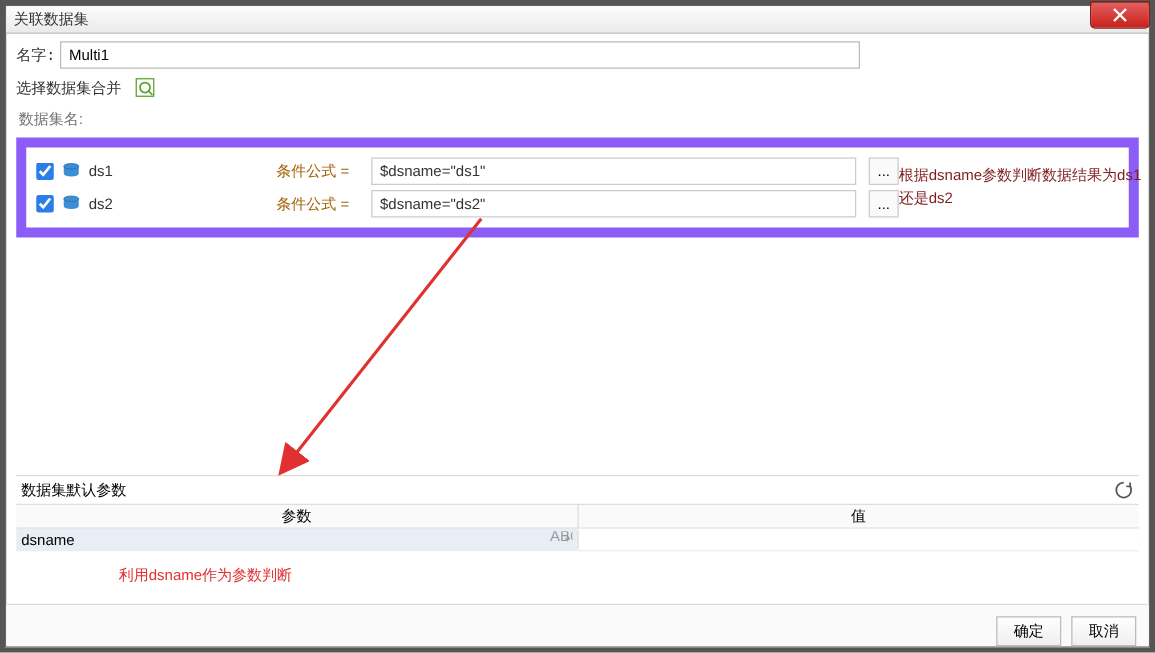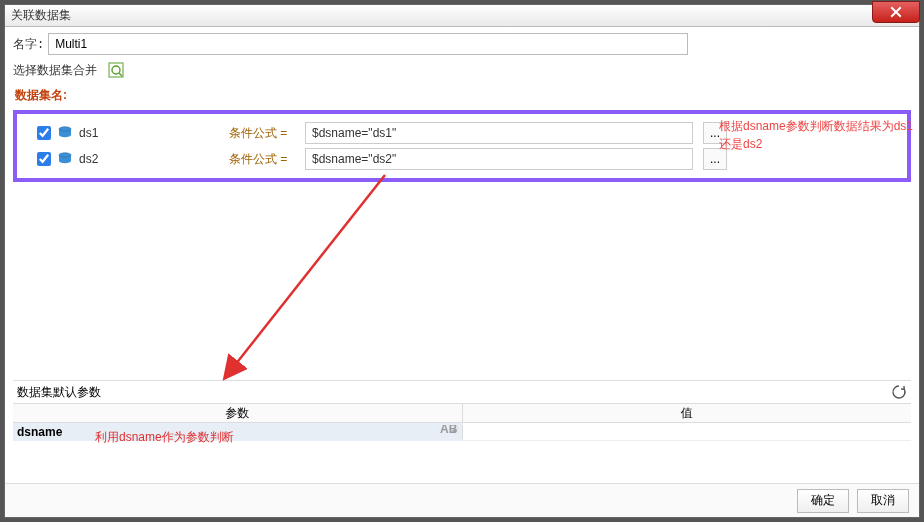--- a/index.html
+++ b/index.html
@@ -9,48 +9,48 @@
   .titlebar .title { color: #333; }
   .closebtn { position: absolute; right: -1px; top: -4px; width: 48px; height: 22px; background: linear-gradient(#e46060,#c8201a); border: 1px solid #8a1a15; border-radius: 0 0 4px 4px; display:flex; align-items:center; justify-content:center; color:#fff; font-weight:bold; font-size:11px; cursor:pointer;}
   .closebtn svg { width:12px; height:12px; }
   .body { flex: 1; padding: 6px 8px 0 8px; display: flex; flex-direction: column; }
   .row { display: flex; align-items: center; margin-bottom: 6px; }
   .label { color: #333; margin-right: 4px; white-space:nowrap;font-family:Liberation Mono, monospace;}
   .textinput { flex:1; max-width:640px; height: 22px; border: 1px solid #bbb; padding: 2px 6px; background:#fff;}
   .mergerow { display:flex; align-items:center; gap:6px; margin-bottom:4px;}
   .mergeicon { width:18px; height:18px; display:flex; align-items:center; justify-content:center;}
   .mergeicon svg { width:16px; height:16px; }
-  .headers { display:flex; padding:4px 2px 6px 2px; color:#c2410c;font-weight:bold;}
+  .headers { display:flex; padding:4px 2px 6px 2px; color:#737373;}
   .headers .h1 { width:196px; }
   .headers .h2 { flex:1; }
-  .redbox { border: 4px solid #8b5cf6; padding: 6px 20px; min-height: 70px; position:relative;}
+  .redbox { border: 8px solid #8b5cf6; padding: 6px 8px; min-height: 70px; position:relative;}
   .dsrow { display:flex; align-items:center; height:26px; gap:6px;}
   .dsrow .chk { width:14px; height:14px; accent-color:#2b7de9;}
   .dbicon { width:16px; height:14px; }
   .dbicon svg { width:16px; height:14px;}
   .dsname { width:144px; color:#333;}
   .condlabel { width:70px; color:#a16207; text-align:left;}
   .condinput { flex:1; height:22px; border:1px solid #ccc; background:#fff; padding:2px 6px; color:#333; max-width:388px;}
   .dotsbtn { width:24px; height:22px; border:1px solid #ccc; background:#fafafa; display:flex; align-items:center; justify-content:center; cursor:pointer; margin-left:4px;}
-  .anno-right { position:absolute; left:714px; top:112px; width:200px; color:#ef4444; line-height:1.5; }
-  .anno-bottom { position:absolute; left:90px; top:424px; color:#e03030;text-align:right; }
+  .anno-right { position:absolute; left:714px; top:126px; width:200px; color:#7f1d1d; line-height:1.5; }
+  .anno-bottom { position:absolute; left:90px; top:447px; color:#e03030;text-align:right; }
   .arrow-svg { position:absolute; left:200px; top:160px; pointer-events:none;}
   .spacer { flex:1; }
   .paramheader { border-top:1px solid #ddd; border-bottom:1px solid #ddd; height:24px; display:flex; align-items:center; padding:0 4px; justify-content:space-between; background:#fff;}
   .refresh { width:16px; height:16px; cursor:pointer;}
   .refresh svg { width:16px; height:16px;}
   .paramtable { }
   .paramth { display:flex; background:#fafafa; border-bottom:1px solid #ddd;}
   .paramth .c1 { flex:1; text-align:center; height:18px; line-height:18px; border-right:1px solid #ddd;}
   .paramth .c2 { flex:1; text-align:center; height:18px; line-height:18px;}
   .paramrow { display:flex; background:#e8eef5; height:18px; align-items:center;}
-  .paramrow .c1 { flex:1; padding:0 4px; border-right:1px solid #ddd; font-size:11px; display:flex; align-items:center; justify-content:space-between;font-weight:bold;}
+  .paramrow .c1 { flex:1; padding:0 4px; border-right:1px solid #ddd; font-size:11px; display:flex; align-items:center; justify-content:space-between;}
   .paramrow .c2 { flex:1; padding:0 4px; background:#fff; height:100%; border-bottom:1px solid #eee;}
   .typeicon { width:18px; height:14px; opacity:0.7;}
-  .footer { height:34px; border-top:1px solid #ddd; background:#fafafa; display:flex; align-items:center; justify-content:flex-end; gap:8px; padding:0 10px;}
+  .footer { height:34px; border-top:1px solid #ddd; background:#fafafa; display:flex; align-items:flex-end; justify-content:flex-end; gap:8px; padding:0 10px;}
   .btn { min-width:52px; height:24px; border:1px solid #bbb; background:linear-gradient(#fff,#efefef); cursor:pointer; padding:0 10px;}
   .paramgap { height:42px; }
 </style>
 </head>
 <body>
 
 <div class="window">
 
   <div class="titlebar">
     <span class="title">关联数据集</span>

